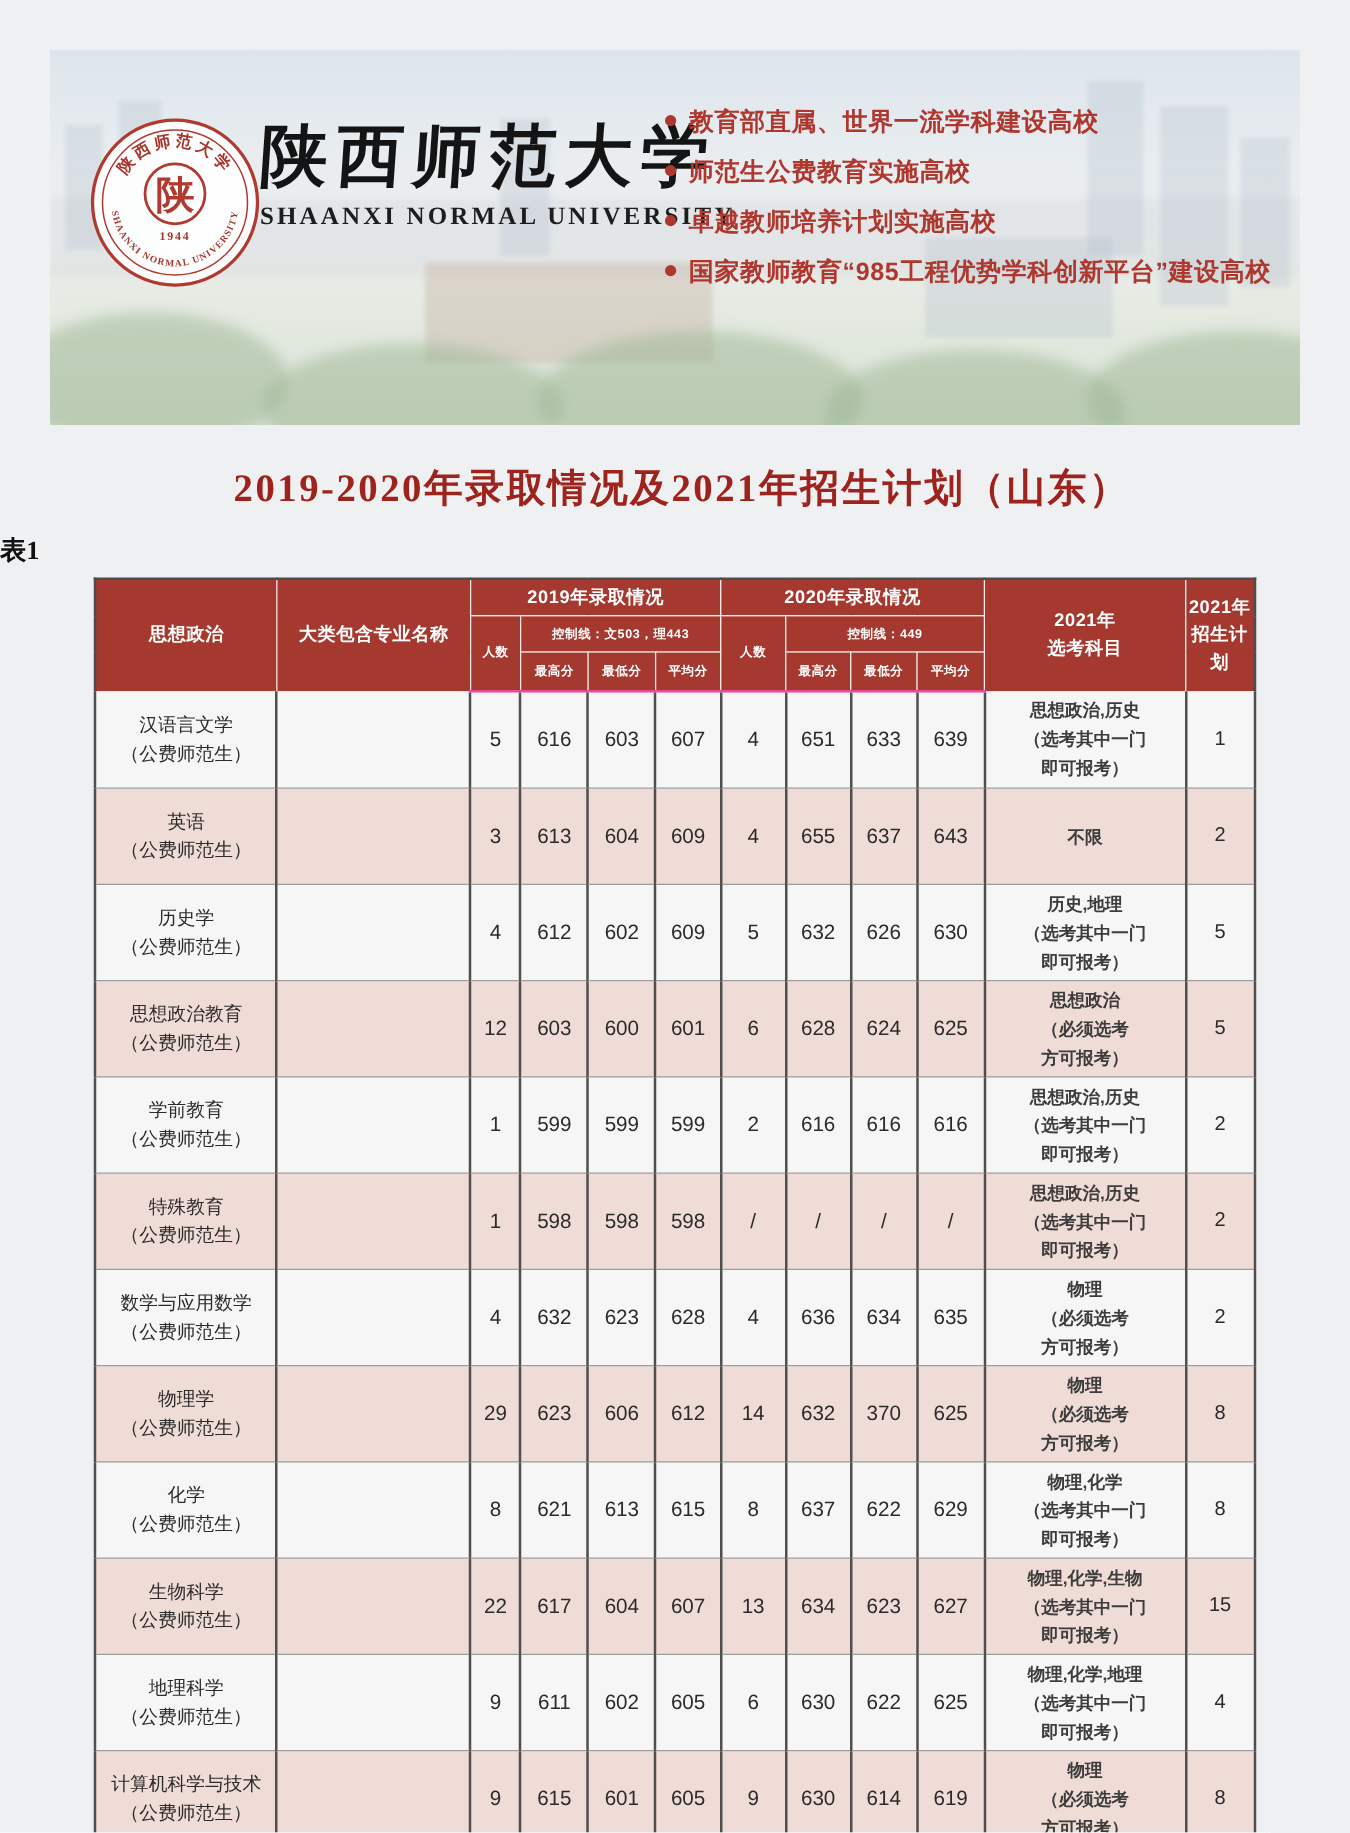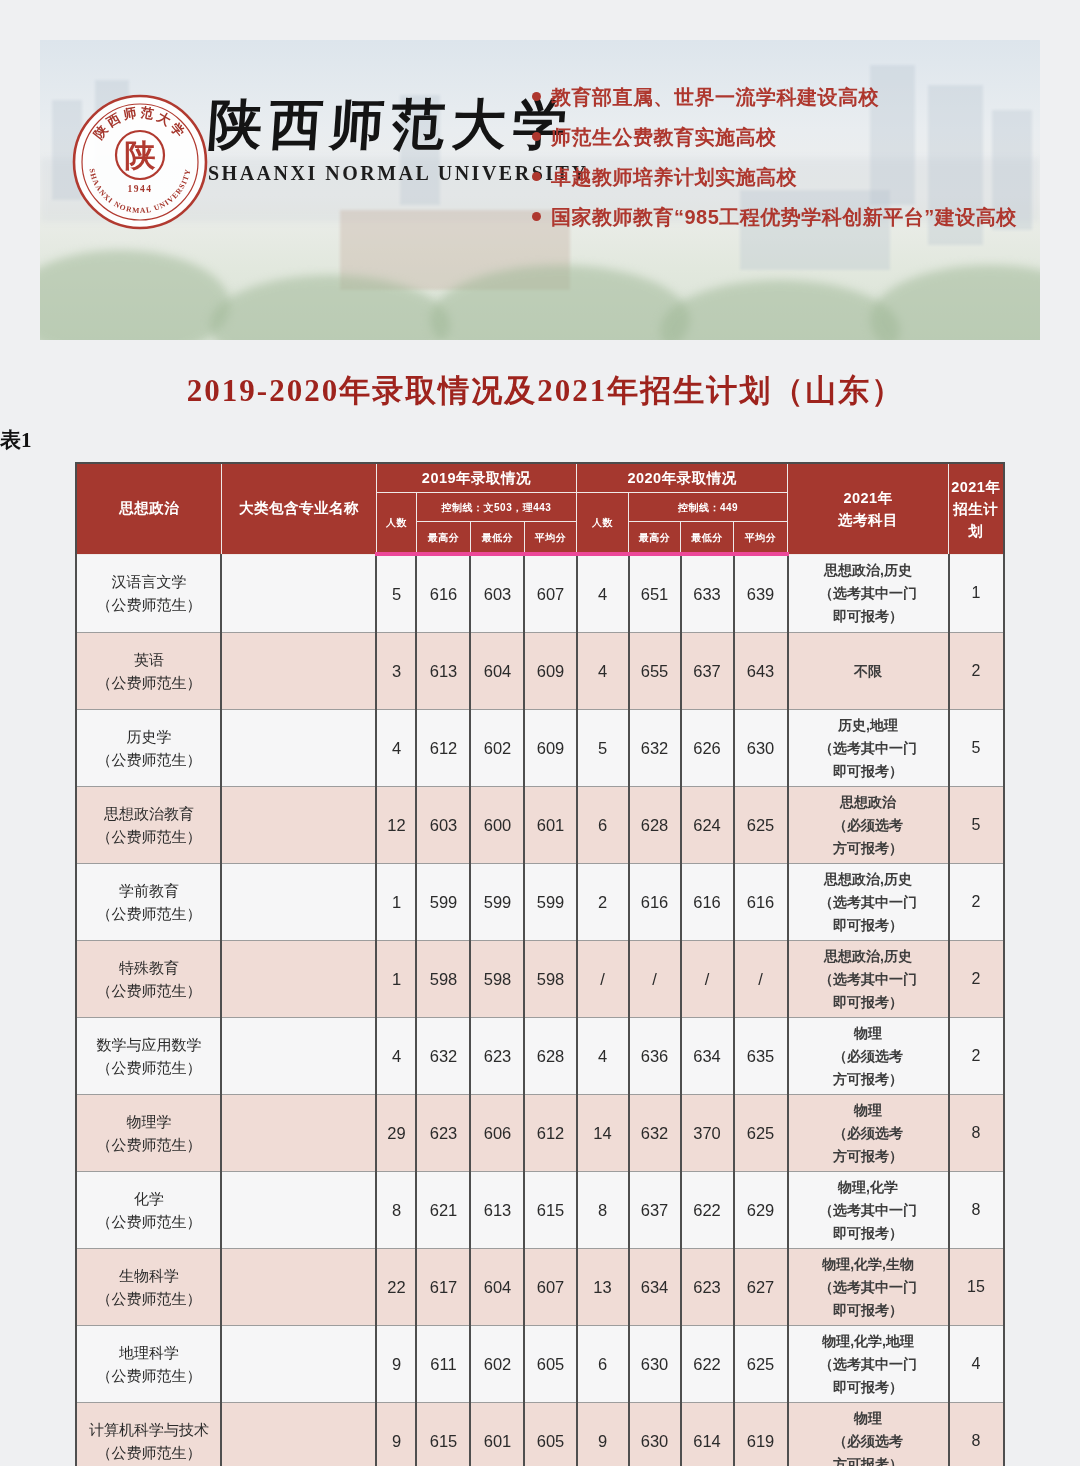--- a/index.html
+++ b/index.html
@@ -36,21 +36,21 @@
 
   
   table.adm{width:927px;margin:0 auto;border-collapse:collapse;table-layout:fixed;
     border:2px solid #4c4c4c;}
   thead th{background:#a5382f;color:#fff;font-weight:700;font-size:10px;
     border:1px solid #efe9e8;padding:2px 1px;line-height:19px;letter-spacing:.5px;}
   thead tr.h1 th{height:24px;font-size:14.5px;}
   thead tr.h2 th{height:24px;}
   thead tr.h3 th{height:26px;}
   thead th .two-line{line-height:22px;font-size:14.5px;}
-  thead tr:last-child th, thead th[rowspan="2"]{border-bottom:4px solid #ec4899;}
+  thead tr:last-child th, thead th[rowspan="2"]{border-bottom:2px solid #ec4899;}
 
   tbody td{border-left:2px solid #4f4f4f;border-right:2px solid #4f4f4f;
     border-top:1px solid #9d9d9d;border-bottom:1px solid #9d9d9d;
     text-align:center;vertical-align:middle;color:#2b2b2b;height:70px;padding:3px 2px;}
   tbody tr:nth-child(odd){background:#f6f6f7;}
   tbody tr:nth-child(even){background:#f0dcd6;}
   td.c-major{font-size:15px;line-height:23px;}
   td.c-num{font-size:16.5px;}
   td.c-subj{font-size:14px;line-height:23px;color:#3c3c3c;font-weight:bold;}
   td.c-plan{font-size:16px;}

